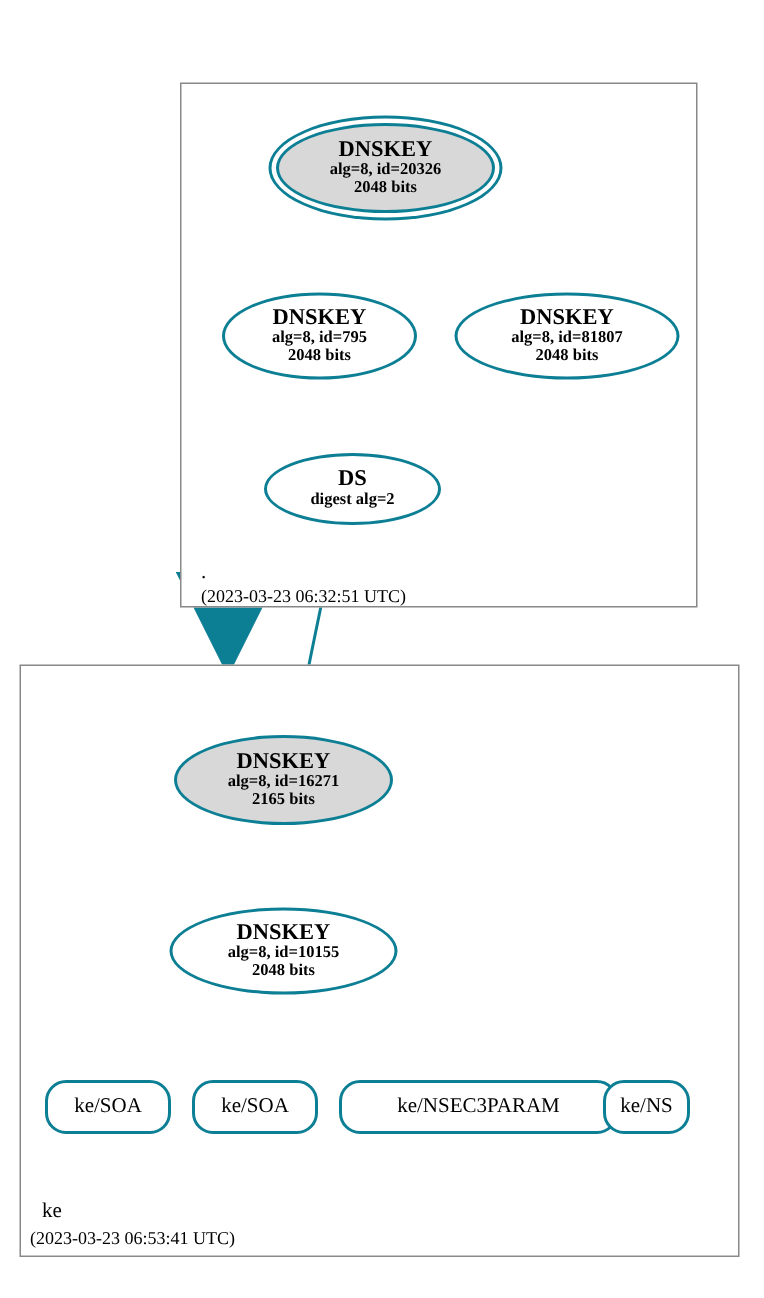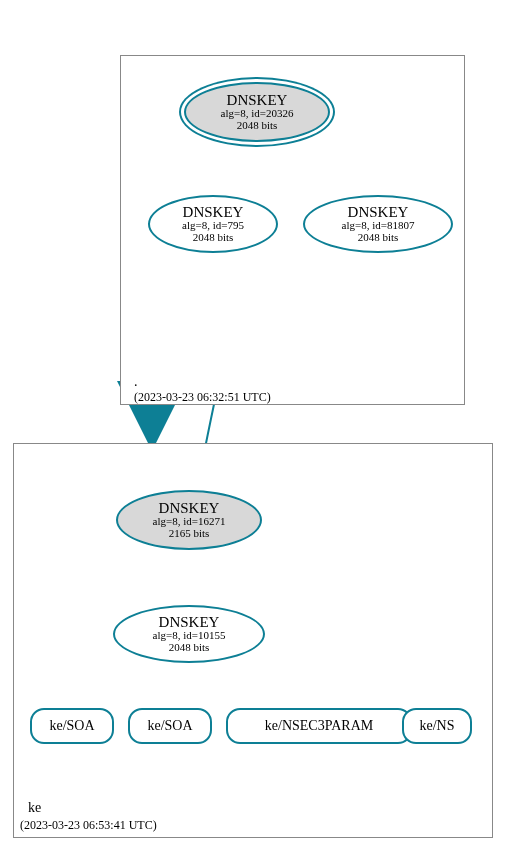--- a/index.html
+++ b/index.html
@@ -37,31 +37,33 @@
     flex-direction: column;
     align-items: center;
     justify-content: center;
     text-align: center;
     box-sizing: border-box;
   }
   .ellipse {
     border: 2px solid #0d7f95;
     border-radius: 50%;
     background: #fff;
+    font-weight: bold;
   }
   .ellipse.shaded {
     background: #d8d8d8;
   }
   .double-ring {
     box-shadow: 0 0 0 3px #fff, 0 0 0 5px #0d7f95;
   }
   .roundrect {
     border: 2px solid #0d7f95;
     border-radius: 14px;
     background: #fff;
+    margin-top: 12px;
   }
   .node .title {
     font-size: 15px;
     line-height: 1.05;
   }
   .node .sub {
     font-size: 11px;
     line-height: 1.05;
   }
   svg.edges {
@@ -132,20 +134,24 @@
     <div class="sub">alg=8, id=795</div>
     <div class="sub">2048 bits</div>
   </div>
 
   <div class="node ellipse" style="left:303px; top:195px; width:150px; height:58px;">
     <div class="title">DNSKEY</div>
     <div class="sub">alg=8, id=81807</div>
     <div class="sub">2048 bits</div>
   </div>
 
+  <div class="node ellipse" style="left:176px; top:302px; width:118px; height:48px;">
+    <div class="title">DS</div>
+    <div class="sub">digest alg=2</div>
+  </div>
 
   <div class="node ellipse shaded" style="left:116px; top:490px; width:146px; height:60px;">
     <div class="title">DNSKEY</div>
     <div class="sub">alg=8, id=16271</div>
     <div class="sub">2165 bits</div>
   </div>
 
   <div class="node ellipse" style="left:113px; top:605px; width:152px; height:58px;">
     <div class="title">DNSKEY</div>
     <div class="sub">alg=8, id=10155</div>
@@ -157,17 +163,17 @@
   </div>
 
   <div class="node roundrect" style="left:128px; top:708px; width:84px; height:36px;">
     <div class="title" style="font-size:14px">ke/SOA</div>
   </div>
 
   <div class="node roundrect" style="left:226px; top:708px; width:186px; height:36px;">
     <div class="title" style="font-size:14px">ke/NSEC3PARAM</div>
   </div>
 
-  <div class="node roundrect" style="left:402px; top:708px; width:70px; height:36px;">
+  <div class="node roundrect" style="left:402px; top:708px; width:58px; height:36px;">
     <div class="title" style="font-size:14px">ke/NS</div>
   </div>
 
 </div>
 
 </body></html>

